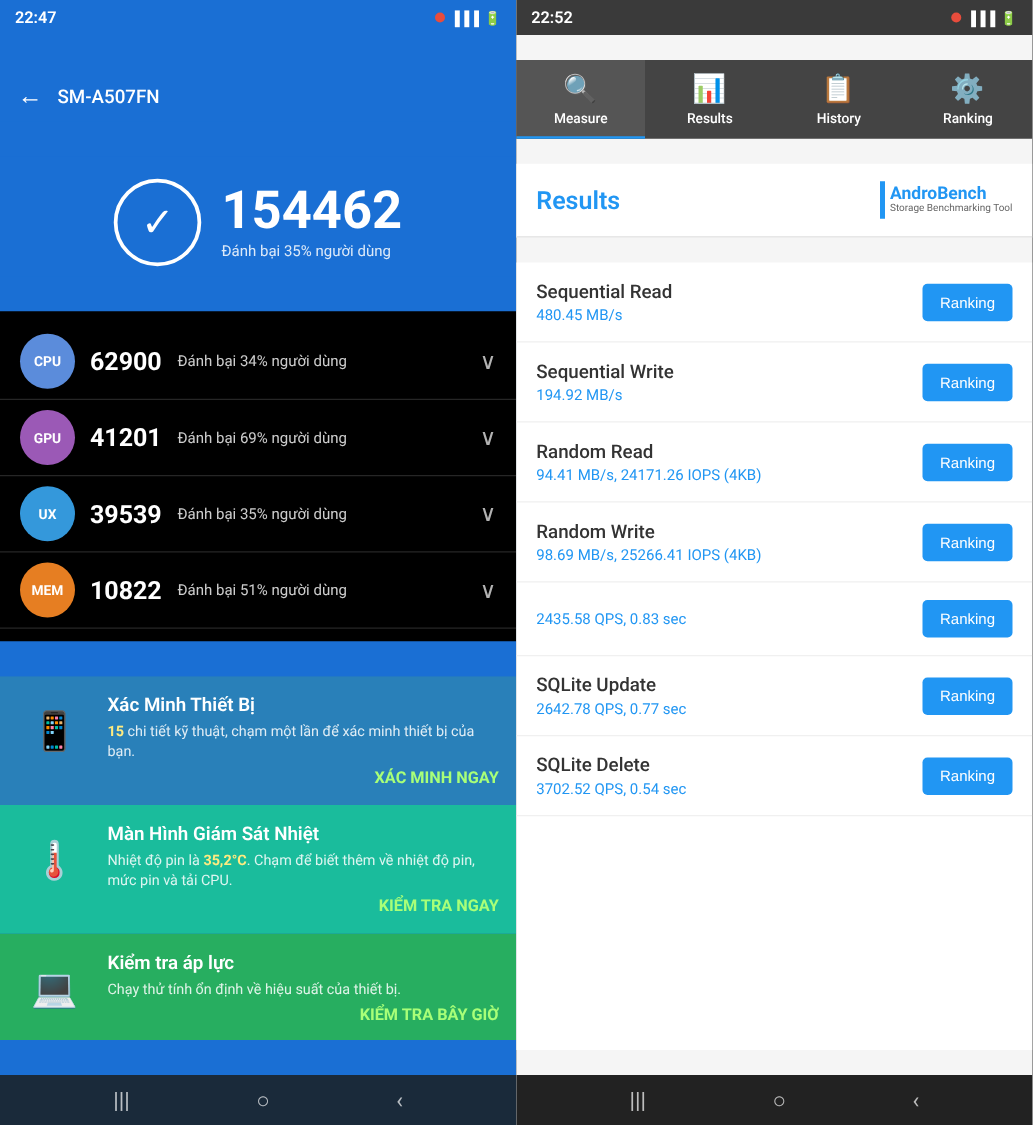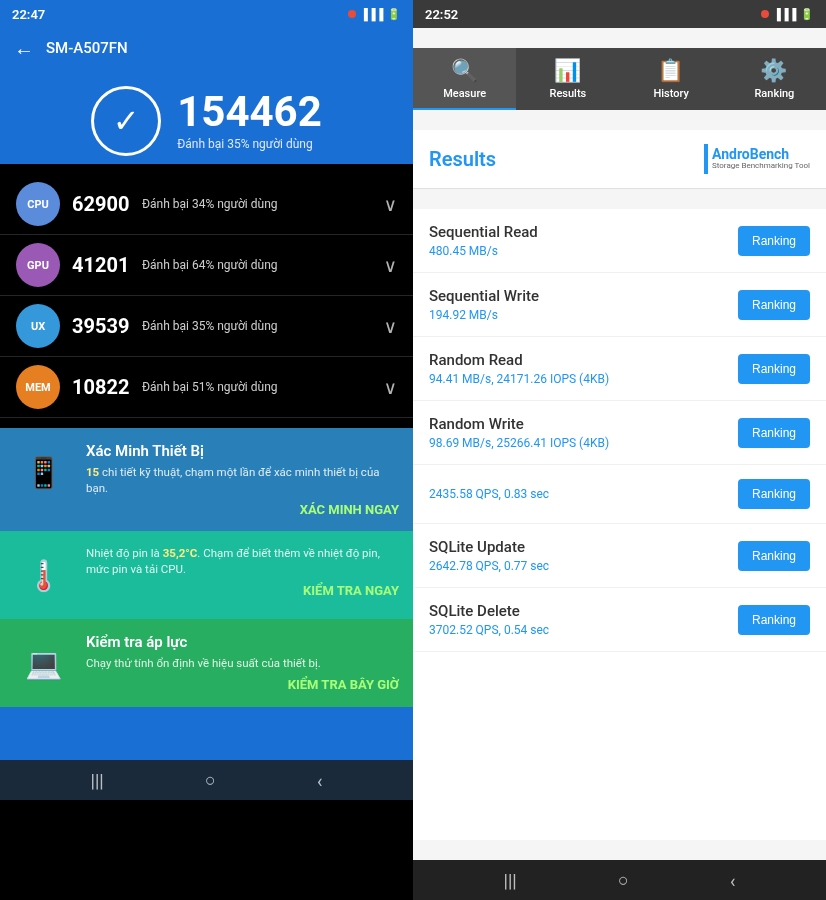--- a/index.html
+++ b/index.html
@@ -8,25 +8,26 @@
       height: 900px;
       display: flex;
       font-family: 'Roboto', Arial, sans-serif;
       overflow: hidden;
       background: #000;
     }
 
     
     .left-panel {
       width: 413px;
-      height: 800px;
+      height: 900px;
       background: #1a6fd4;
       display: flex;
       flex-direction: column;
       overflow: hidden;
+      gap: 28px;
     }
 
     .status-bar-left {
       background: #1a6fd4;
       padding: 6px 12px;
       display: flex;
       justify-content: space-between;
       align-items: center;
       height: 28px;
     }
@@ -367,21 +368,21 @@
   <div class="metrics-section">
     <div class="metric-row">
       <div class="metric-badge badge-cpu">CPU</div>
       <span class="metric-value">62900</span>
       <span class="metric-desc">Đánh bại 34% người dùng</span>
       <span class="metric-chevron">∨</span>
     </div>
     <div class="metric-row">
       <div class="metric-badge badge-gpu">GPU</div>
       <span class="metric-value">41201</span>
-      <span class="metric-desc">Đánh bại 64% người dùng</span>
+      <span class="metric-desc">Đánh bại 69% người dùng</span>
       <span class="metric-chevron">∨</span>
     </div>
     <div class="metric-row">
       <div class="metric-badge badge-ux">UX</div>
       <span class="metric-value">39539</span>
       <span class="metric-desc">Đánh bại 35% người dùng</span>
       <span class="metric-chevron">∨</span>
     </div>
     <div class="metric-row">
       <div class="metric-badge badge-mem">MEM</div>
@@ -398,20 +399,21 @@
         <div class="promo-title">Xác Minh Thiết Bị</div>
         <div class="promo-desc">
           <span style="color:#ffeb80;font-weight:700;">15</span> chi tiết kỹ thuật, chạm một lần để xác minh thiết bị của bạn.
         </div>
         <div class="promo-action">XÁC MINH NGAY</div>
       </div>
     </div>
     <div class="promo-card promo-card-2">
       <div class="promo-icon">🌡️</div>
       <div class="promo-content">
+        <div class="promo-title">Màn Hình Giám Sát Nhiệt</div>
         <div class="promo-desc">
           Nhiệt độ pin là <span style="color:#ffeb80;font-weight:700;">35,2°C</span>. Chạm để biết thêm về nhiệt độ pin, mức pin và tải CPU.
         </div>
         <div class="promo-action">KIỂM TRA NGAY</div>
       </div>
     </div>
     <div class="promo-card promo-card-3">
       <div class="promo-icon">💻</div>
       <div class="promo-content">
         <div class="promo-title">Kiểm tra áp lực</div>

